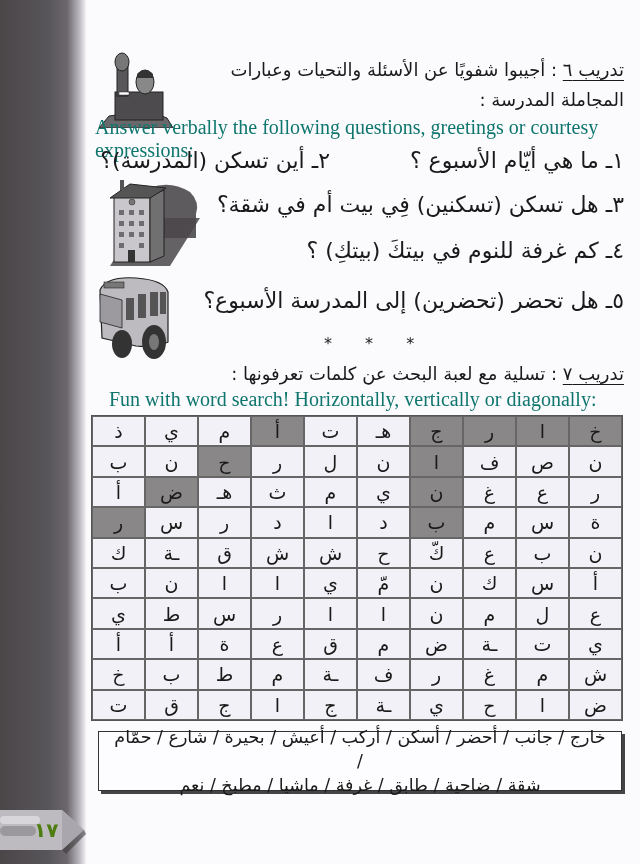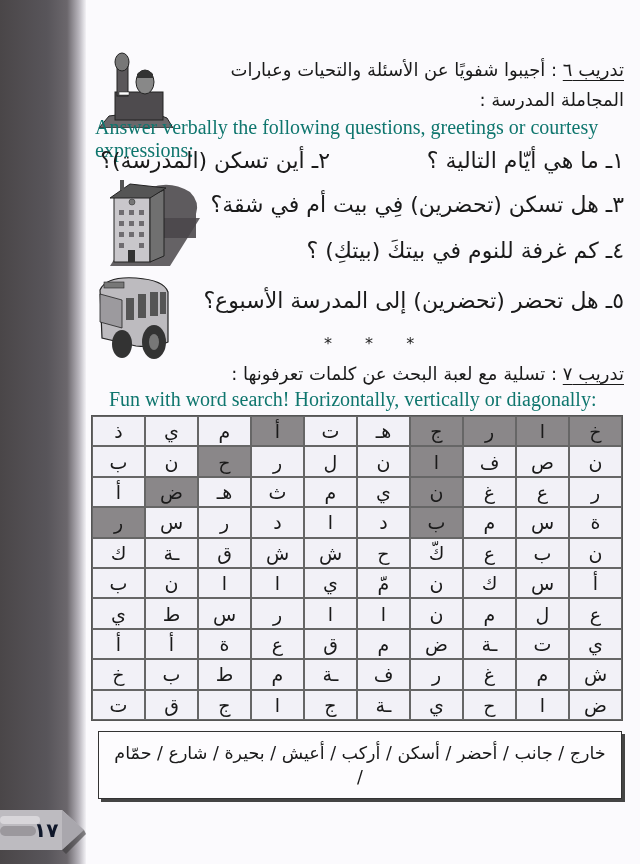--- a/index.html
+++ b/index.html
@@ -12,21 +12,21 @@
   }
   .spine {
     position: absolute; left: 0; top: 0; width: 86px; height: 864px;
     background: linear-gradient(90deg, #4a4648 0%, #58555a 55%, #6b676c 78%, #b9b6bd 92%, #f3f2f6 100%);
   }
   .pencil {
     position: absolute; left: 0; top: 802px; width: 86px; height: 56px;
   }
   .page-num {
     position: absolute; left: 34px; top: 818px; font-size: 20px; font-weight: bold;
-    color: #0f172a; font-family: "DejaVu Sans", sans-serif; direction: rtl;
+    color: #4d7c0f; font-family: "DejaVu Sans", sans-serif; direction: rtl;
   }
   .ar { direction: rtl; text-align: right; font-family: "DejaVu Sans", sans-serif; }
   .en { font-family: "Liberation Serif", serif; font-size: 20px; color: #0f766e; }
   .abs { position: absolute; }
   .title { font-size: 18px; line-height: 28px; }
   .u { text-decoration: underline; text-underline-offset: 4px; }
   .q { font-size: 22px; line-height: 30px; }
   .stars { font-size: 16px; letter-spacing: 14px; color: #222; }
 
   .grid {
@@ -37,21 +37,21 @@
   }
   .cell {
     border: 0.75px solid #666;
     display: flex; align-items: center; justify-content: center;
     font-size: 19px; color: #1a1a1a;
     background: #f2f1f7;
   }
   .cell.hl { background: #8a8789; }
 
   .wordbox {
-    position: absolute; left: 98px; top: 731px; width: 524px; height: 68px;
+    position: absolute; left: 98px; top: 731px; width: 524px; height: 60px;
     border: 1.5px solid #333; box-shadow: 3px 3px 0 #444;
     background: #fdfcfe;
     display: flex; flex-direction: column; justify-content: center; align-items: center;
     padding: 2px 10px;
   }
   .wordbox .line { font-size: 17.5px; line-height: 24px; direction: rtl; text-align: center; }
 </style>
 </head>
 <body>
 
@@ -75,21 +75,21 @@
   <path d="M42 22 Q50 14 58 22 L58 26 L42 26 Z" fill="#333"></path>
   <rect x="24" y="40" width="10" height="3" fill="#fff" stroke="#222" stroke-width="0.5"></rect>
 </svg>
 
 <div class="abs ar title" style="left:180px;top:56px;width:444px">
   <span class="u">تدريب ٦</span><span> : أجيبوا شفويًا عن الأسئلة والتحيات وعبارات</span>
 </div>
 <div class="abs ar title" style="left:180px;top:86px;width:444px">المجاملة المدرسة :</div>
 <div class="abs en" style="left:95px;top:116px">Answer verbally the following questions, greetings or courtesy expressions:</div>
 
-<div class="abs ar q" style="left:360px;top:146px;width:264px">١ـ ما هي أيّام التالية ؟</div>
+<div class="abs ar q" style="left:360px;top:146px;width:264px">١ـ ما هي أيّام الأسبوع ؟</div>
 <div class="abs ar q" style="left:100px;top:146px;width:230px">٢ـ أين تسكن (المدرسة)؟</div>
 
 <svg class="abs" style="left:100px;top:178px;width:102px;height:88px" viewBox="0 0 102 88">
   <path d="M50 10 Q70 2 90 14 Q100 24 96 36 L96 60 L62 60 Z" fill="#5e5b5e"></path>
   <polygon points="10,88 40,40 100,40 70,88" fill="#4a474a" opacity="0.85"></polygon>
   <rect x="14" y="18" width="36" height="66" fill="#c9c7cb" stroke="#222"></rect>
   <polygon points="50,18 64,12 64,78 50,84" fill="#707070" stroke="#222"></polygon>
   <polygon points="10,20 30,6 66,10 50,20" fill="#555" stroke="#222"></polygon>
   <rect x="20" y="2" width="4" height="10" fill="#555"></rect>
   <circle cx="32" cy="24" r="3" fill="#777" stroke="#222" stroke-width="0.5"></circle>
@@ -102,21 +102,21 @@
       <rect x="39" y="43" width="5" height="5"></rect>
     <rect x="19" y="54" width="5" height="5"></rect>
       <rect x="29" y="54" width="5" height="5"></rect>
       <rect x="39" y="54" width="5" height="5"></rect>
     <rect x="19" y="65" width="5" height="5"></rect>
       <rect x="39" y="65" width="5" height="5"></rect>
   </g>
   <rect x="28" y="72" width="7" height="12" fill="#333"></rect>
 </svg>
 
-<div class="abs ar q" style="left:210px;top:190px;width:414px">٣ـ هل تسكن (تحضرين) فِي بيت أم في شقة؟</div>
+<div class="abs ar q" style="left:210px;top:190px;width:414px">٣ـ هل تسكن (تسكنين) فِي بيت أم في شقة؟</div>
 <div class="abs ar q" style="left:210px;top:236px;width:414px">٤ـ كم غرفة للنوم في بيتكَ (بيتكِ) ؟</div>
 
 <svg class="abs" style="left:96px;top:272px;width:76px;height:90px" viewBox="0 0 76 90">
   <path d="M4 18 Q10 4 40 6 Q68 8 72 20 L72 70 Q60 76 40 74 L6 66 Z" fill="#bdbbbf" stroke="#222" stroke-width="1.2"></path>
   <rect x="8" y="10" width="20" height="6" fill="#777" stroke="#222" stroke-width="0.6"></rect>
   <rect x="30" y="26" width="8" height="22" fill="#555"></rect>
     <rect x="42" y="22" width="8" height="24" fill="#555"></rect>
   <rect x="54" y="20" width="8" height="24" fill="#555"></rect>
     <rect x="64" y="20" width="6" height="22" fill="#555"></rect>
   <path d="M4 22 L26 28 L26 56 L4 50 Z" fill="#9c9a9e" stroke="#222" stroke-width="0.8"></path>
@@ -231,13 +231,14 @@
     <div class="cell">ج</div>
     <div class="cell">ـة</div>
     <div class="cell">ي</div>
     <div class="cell">ح</div>
     <div class="cell">ا</div>
     <div class="cell">ض</div>
   </div>
 
 <div class="wordbox">
   <div class="line">خارج / جانب / أحضر / أسكن / أركب / أعيش / بحيرة / شارع / حمّام /</div>
+  <div class="line">شقة / ضاحية / طابق / غرفة / ماشيا / مطبخ / نعم</div>
 </div>
 
 </body></html>

